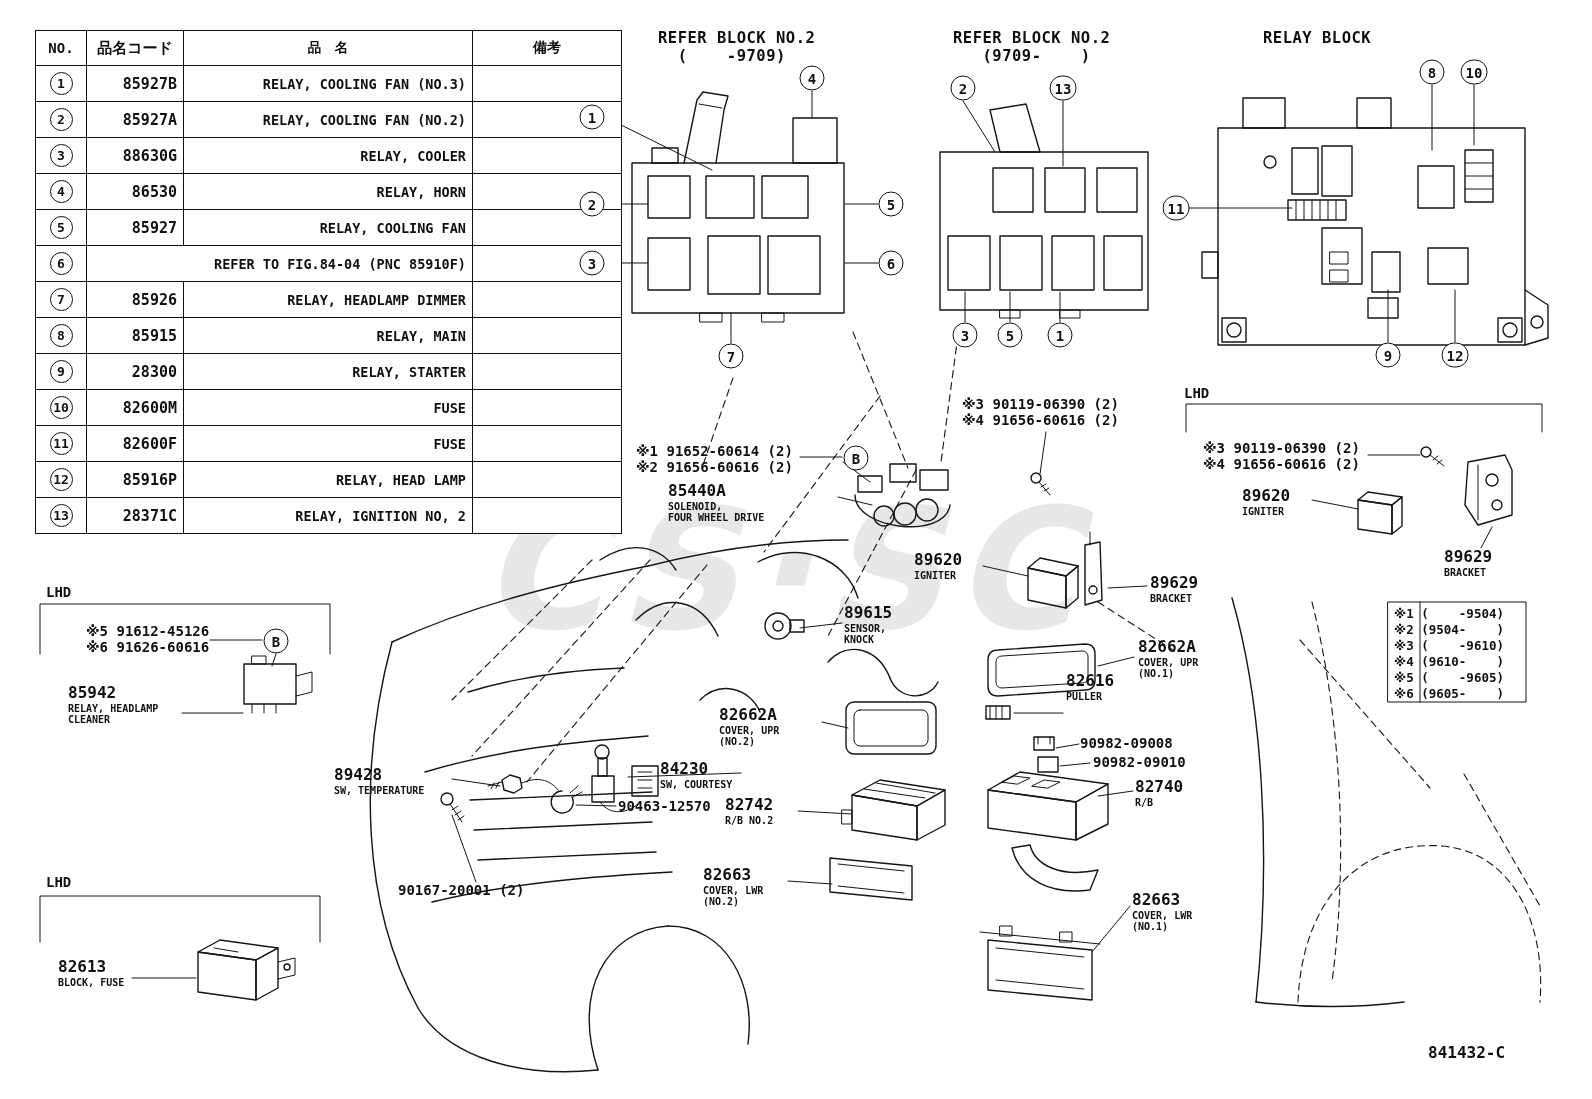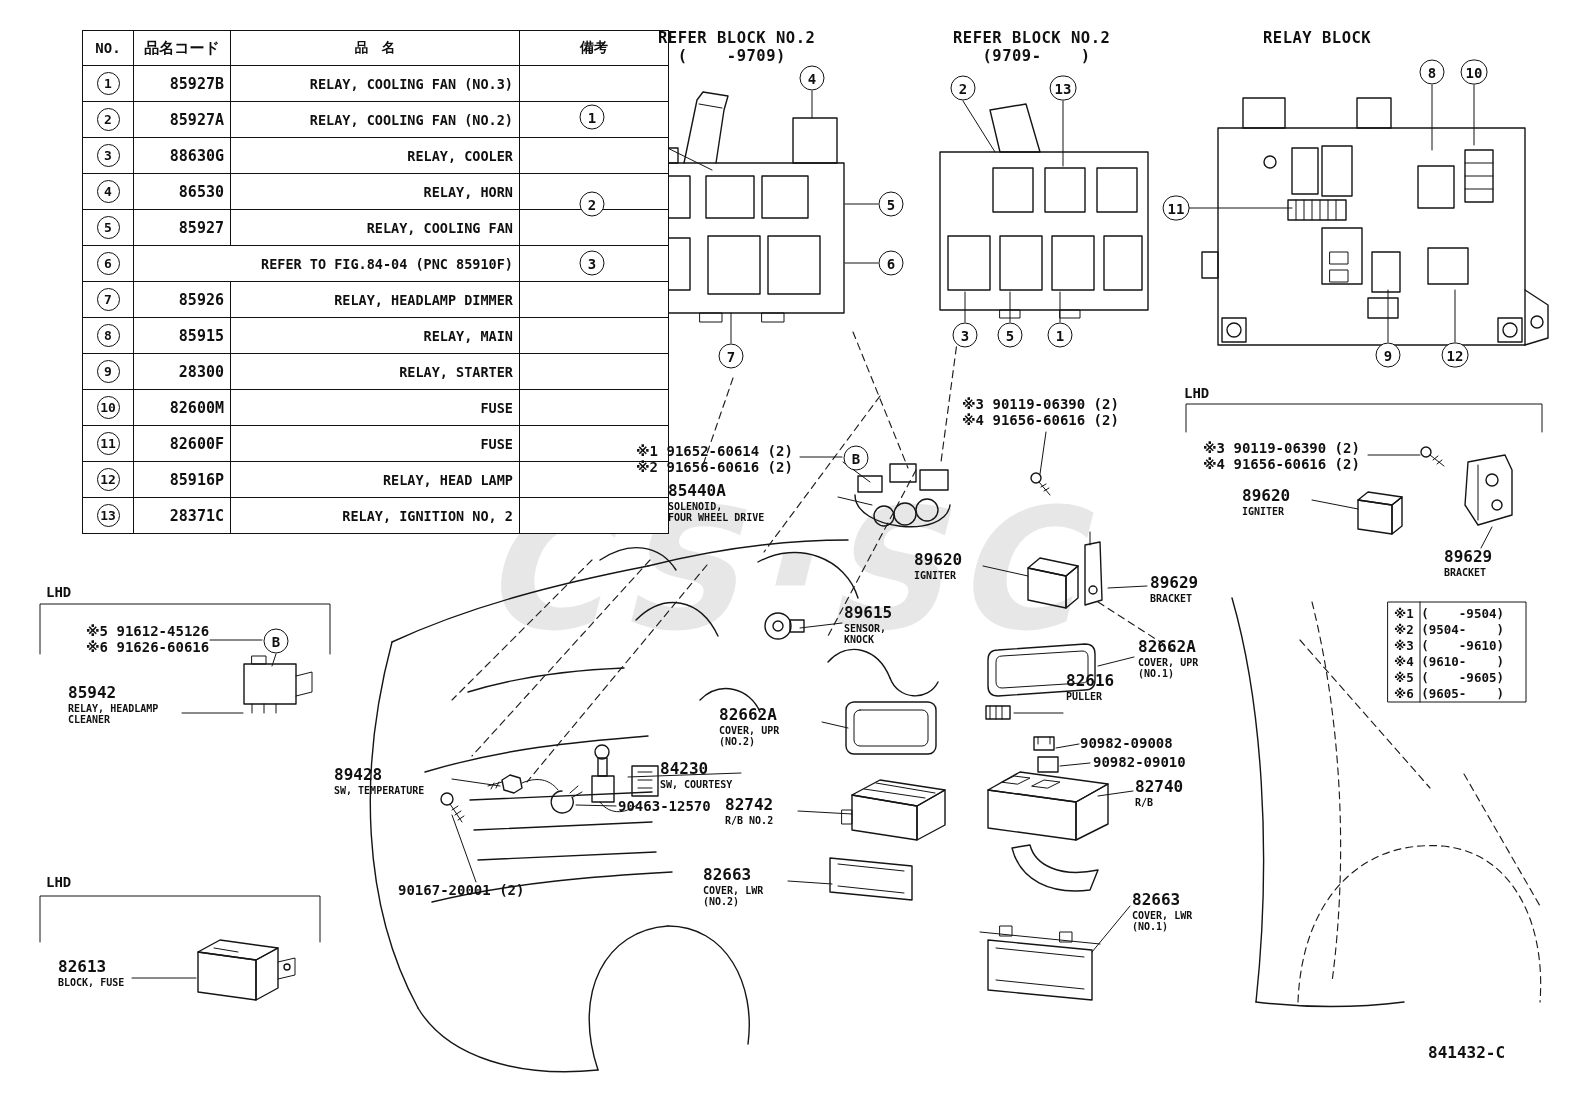--- a/index.html
+++ b/index.html
@@ -12,21 +12,21 @@
   svg.art path,svg.art rect,svg.art line,svg.art circle,svg.art polyline,svg.art polygon{
     fill:none;stroke:#151515;stroke-width:1.4;stroke-linecap:round;stroke-linejoin:round;
   }
   svg.art .thin{stroke-width:1;}
   svg.art .sketch{stroke-width:1.1;stroke:#262626;}
   svg.art .dash{stroke-dasharray:7 5;stroke-width:1.15;stroke:#1d1d1d;}
   svg.art .wm{stroke:none;fill:#cbcbcb;}
   
   #parts-table{
     position:absolute;left:35px;top:30px;border-collapse:collapse;
-    background:#fff;table-layout:fixed;margin-left:47px;
+    background:#fff;table-layout:fixed;
   }
   #parts-table th,#parts-table td{
     border:1.6px solid #101010;padding:0 6px;font-weight:700;
     white-space:nowrap;overflow:hidden;text-align:right;
   }
   #parts-table th{height:34px;font-size:14px;text-align:center;font-weight:700;}
   #parts-table td{height:35px;}
   #parts-table .c-no{width:38px;text-align:center;}
   #parts-table .c-code{width:84px;font-size:15px;}
   #parts-table .c-name{width:276px;font-size:13.5px;}

